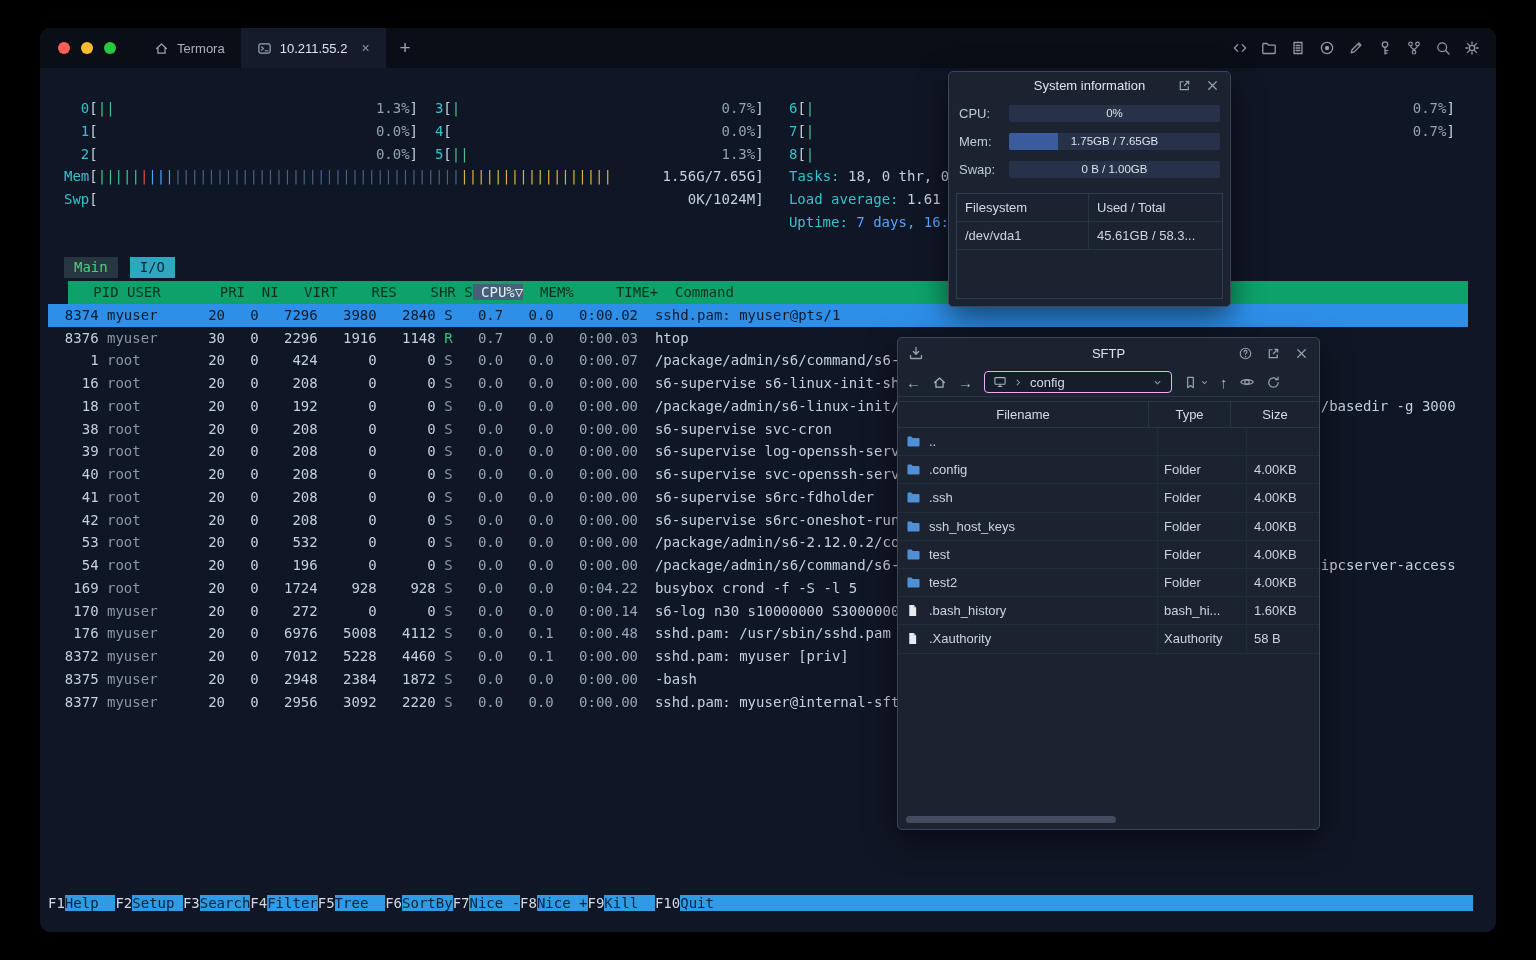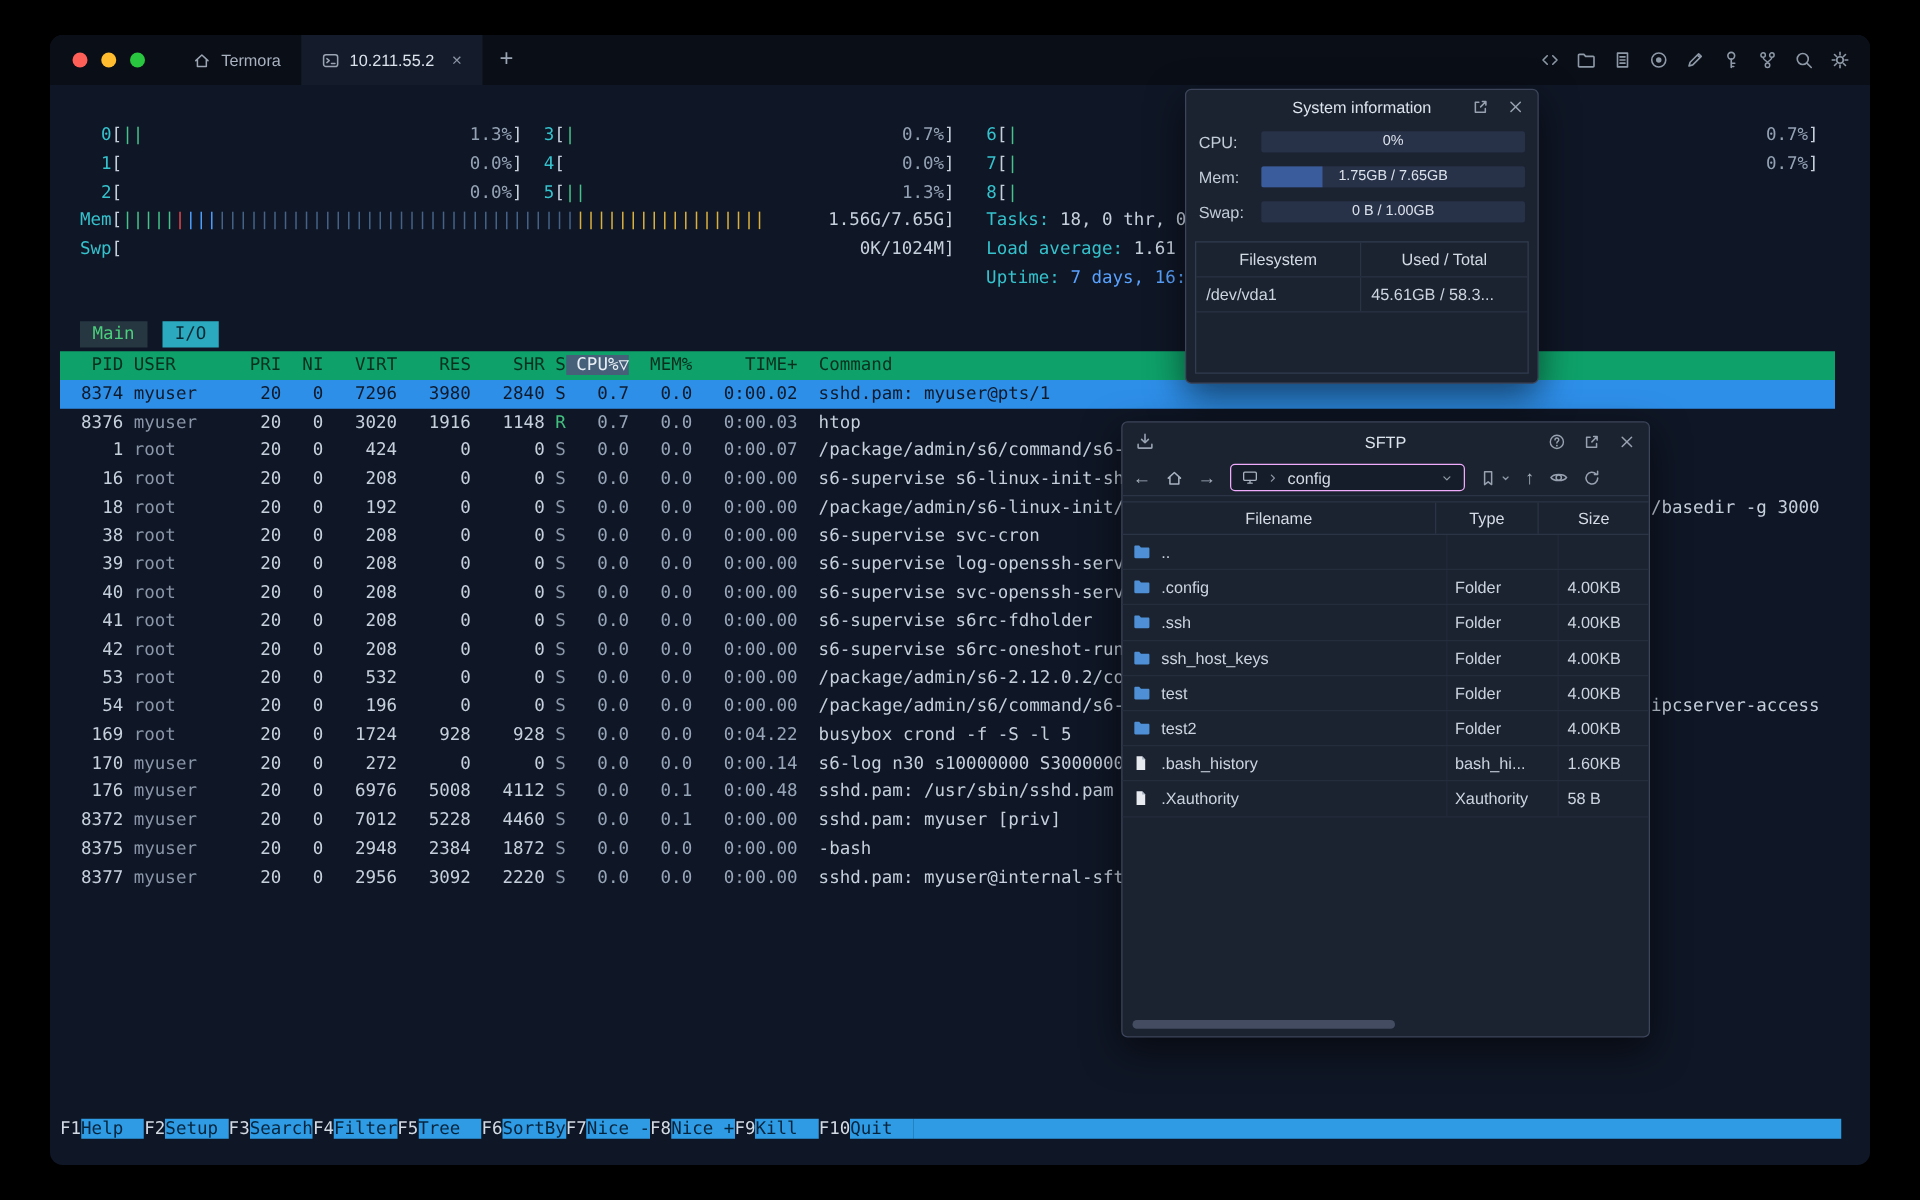--- a/index.html
+++ b/index.html
@@ -23,21 +23,21 @@
   .mline{white-space:pre;height:22.75px;line-height:22.75px;}
   .meters{position:absolute;left:16px;top:29px;}
   .cy{color:#35c2cd}.br{color:#c6d0dd}.pct{color:#93a2b4}.val{color:#c6d0dd}.blue{color:#5aa2ff}
   .bar-g{color:#46c28a}.bar-r{color:#e5484d}.bar-b{color:#4d9fff}.bar-d{color:#456389}.bar-y{color:#d9b140}
   .scrtabs{position:absolute;left:16px;top:189px;display:flex;gap:12px;justify-content:flex-end;}
   .stab{padding:0 10px;height:21px;line-height:21px;font-size:14px;}
   .stab-main{background:#263741;color:#4bd07d;}
   .stab-io{background:#2ba9be;color:#0a2833;}
   .ptable{position:absolute;left:0;top:213px;width:1420px;}
   .prow{white-space:pre;height:22.75px;line-height:22.75px;}
-  .phead{background:#0ea169;color:#09301f;}
+  .phead{background:#0ea169;color:#09301f;margin-left:20px;}
   .phead .sort{background:#456078;color:#e8eef5;}
   .prow .u{color:#8a97a9}.prow .d{color:#97a5b8}.prow .R{color:#43c07f}
   .prow.sel{background:#2e8fe9;}
   .prow.sel span{color:#0d1a2b !important;}
   .fnbar{position:absolute;left:0;top:825px;white-space:pre;height:21px;line-height:21px;}
   .fk{background:#2e9be4;color:#05243c;}
   .fkey{color:#d3dae4;}
   
   .panel{position:absolute;background:#1b2330;border:1px solid #3c455a;border-radius:5px;
     box-shadow:0 10px 30px rgba(0,0,0,.55);color:#ccd4e0;font-size:13px;z-index:10;}
@@ -49,21 +49,21 @@
   .sysinfo{left:908px;top:43px;width:281px;height:234px;}
   .sirow{display:flex;align-items:center;height:28px;padding:0 10px;}
   .silabel{width:50px;color:#c2cbd8;}
   .sibar{position:relative;flex:1;height:17px;background:#273147;border-radius:2px;overflow:hidden;}
   .sifill{position:absolute;left:0;top:0;bottom:0;background:#3a5c9c;}
   .sitext{position:absolute;left:0;right:0;text-align:center;font-size:11.5px;line-height:17px;color:#dbe2ec;}
   .fstable{position:absolute;left:7px;right:7px;top:121px;bottom:7px;border:1px solid #323c50;}
   .fsrow{display:flex;height:27px;line-height:27px;border-bottom:1px solid #2a3344;}
   .fsc1{width:132px;border-right:1px solid #2a3344;padding:0 8px;box-sizing:border-box;}
   .fsc2{flex:1;padding:0 8px;}
-  .fshead .fsc1,.fshead .fsc2{text-align:center;color:#d3dae4;}
+  .fshead .fsc1,.fshead .fsc2{text-align:left;color:#d3dae4;}
   
   .sftp{left:857px;top:309px;width:421px;height:491px;}
   .stoolbar{position:absolute;top:30px;left:0;right:0;height:29px;display:flex;align-items:center;
     padding:0 8px;gap:11px;border-bottom:1px solid #2a3444;box-sizing:border-box;}
   .navarrow{color:#a9b3c1;font-size:15px;line-height:15px;}
   .pathbox{display:flex;align-items:center;gap:6px;height:22px;padding:0 8px;border:1px solid #f0abfc;
     border-radius:4px;width:188px;box-sizing:border-box;background:#161d2a;}
   .pathbox .grow{flex:1;}
   .sheader{position:absolute;top:63px;left:0;right:0;height:27px;display:flex;
     border-top:1px solid #2a3444;border-bottom:1px solid #2a3444;box-sizing:border-box;}
@@ -175,21 +175,21 @@
         <div class="mline"><span>                                                                                      </span><span class="cy">Uptime: </span><span class="blue">7 days, 16:23:01</span></div>
       </div>
     <div class="scrtabs">
       <span class="stab stab-main">Main</span>
       <span class="stab stab-io">I/O</span>
     </div>
     <div class="ptable">
       <div id="phead" class="prow phead"><span>   PID</span><span> USER      </span><span> PRI</span><span>  NI</span><span>   VIRT</span><span>    RES</span><span>    SHR</span><span> S</span><span class="sort"> CPU%▽</span><span>  MEM%</span><span>     TIME+</span><span>  Command</span></div>
       <div id="pbody">
           <div class="prow sel"><span>  8374</span><span class="u"> myuser    </span><span>  20   0   7296   3980   2840</span><span class="u"> S</span><span class="d">   0.7   0.0   0:00.02</span><span>  sshd.pam: myuser@pts/1</span></div>
-          <div class="prow"><span>  8376</span><span class="u"> myuser    </span><span>  20   0   3020   1916   1148</span><span class="R"> R</span><span class="d">   0.7   0.0   0:00.03</span><span>  htop</span></div>
+          <div class="prow"><span>  8376</span><span class="u"> myuser    </span><span>  30   0   2296   1916   1148</span><span class="R"> R</span><span class="d">   0.7   0.0   0:00.03</span><span>  htop</span></div>
           <div class="prow"><span>     1</span><span class="u"> root      </span><span>  20   0    424      0      0</span><span class="u"> S</span><span class="d">   0.0   0.0   0:00.07</span><span>  /package/admin/s6/command/s6-svscan -d4</span></div>
           <div class="prow"><span>    16</span><span class="u"> root      </span><span>  20   0    208      0      0</span><span class="u"> S</span><span class="d">   0.0   0.0   0:00.00</span><span>  s6-supervise s6-linux-init-shutdownd</span></div>
           <div class="prow"><span>    18</span><span class="u"> root      </span><span>  20   0    192      0      0</span><span class="u"> S</span><span class="d">   0.0   0.0   0:00.00</span><span>  /package/admin/s6-linux-init/command/s6-linux-init-shutdownd -c /run/s6/current/basedir -g 3000</span></div>
           <div class="prow"><span>    38</span><span class="u"> root      </span><span>  20   0    208      0      0</span><span class="u"> S</span><span class="d">   0.0   0.0   0:00.00</span><span>  s6-supervise svc-cron</span></div>
           <div class="prow"><span>    39</span><span class="u"> root      </span><span>  20   0    208      0      0</span><span class="u"> S</span><span class="d">   0.0   0.0   0:00.00</span><span>  s6-supervise log-openssh-server-daemon</span></div>
           <div class="prow"><span>    40</span><span class="u"> root      </span><span>  20   0    208      0      0</span><span class="u"> S</span><span class="d">   0.0   0.0   0:00.00</span><span>  s6-supervise svc-openssh-server-daemon</span></div>
           <div class="prow"><span>    41</span><span class="u"> root      </span><span>  20   0    208      0      0</span><span class="u"> S</span><span class="d">   0.0   0.0   0:00.00</span><span>  s6-supervise s6rc-fdholder</span></div>
           <div class="prow"><span>    42</span><span class="u"> root      </span><span>  20   0    208      0      0</span><span class="u"> S</span><span class="d">   0.0   0.0   0:00.00</span><span>  s6-supervise s6rc-oneshot-runner</span></div>
           <div class="prow"><span>    53</span><span class="u"> root      </span><span>  20   0    532      0      0</span><span class="u"> S</span><span class="d">   0.0   0.0   0:00.00</span><span>  /package/admin/s6-2.12.0.2/command/s6-ipcserverd</span></div>
           <div class="prow"><span>    54</span><span class="u"> root      </span><span>  20   0    196      0      0</span><span class="u"> S</span><span class="d">   0.0   0.0   0:00.00</span><span>  /package/admin/s6/command/s6-ipcserver-socketbinder -a 0700 -- /run/service/s6-ipcserver-access</span></div>

